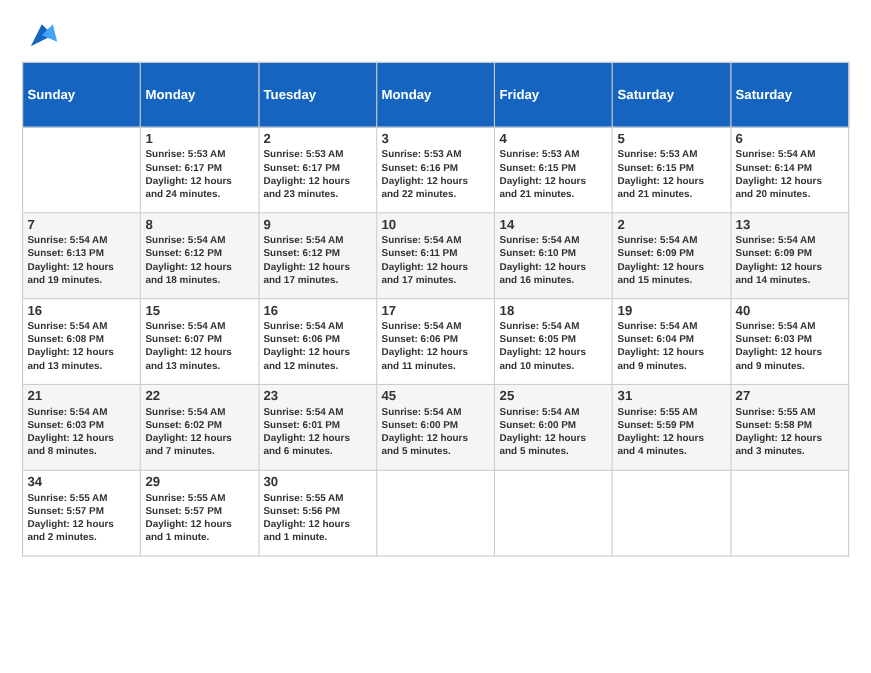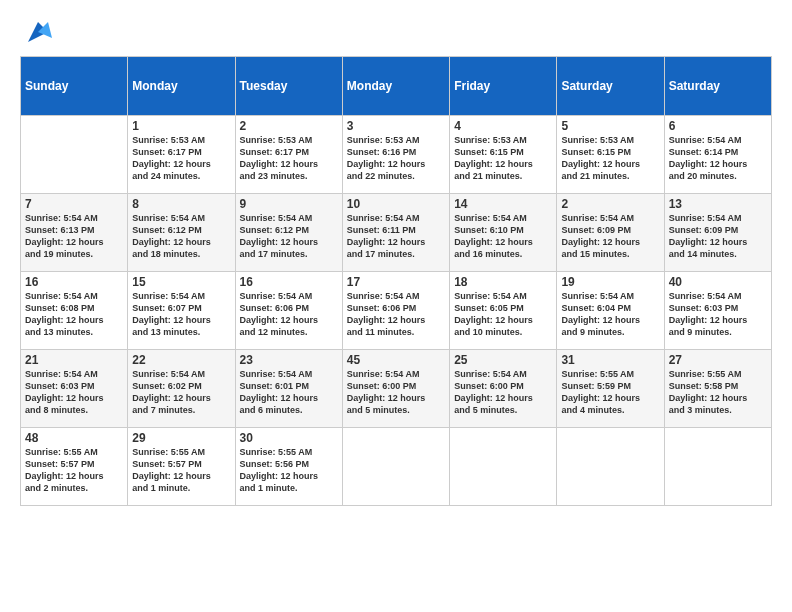--- a/index.html
+++ b/index.html
@@ -326,21 +326,21 @@
           <td>
             <span class="day-num">27</span>
             <div class="day-info" style="white-space: pre-line;">Sunrise: 5:55 AM
 Sunset: 5:58 PM
 Daylight: 12 hours
 and 3 minutes.</div>
           </td>
         </tr>
         <tr>
           <td>
-            <span class="day-num">48</span>
+            <span class="day-num">34</span>
             <div class="day-info" style="white-space: pre-line;">Sunrise: 5:55 AM
 Sunset: 5:57 PM
 Daylight: 12 hours
 and 2 minutes.</div>
           </td>
           <td>
             <span class="day-num">29</span>
             <div class="day-info" style="white-space: pre-line;">Sunrise: 5:55 AM
 Sunset: 5:57 PM
 Daylight: 12 hours

